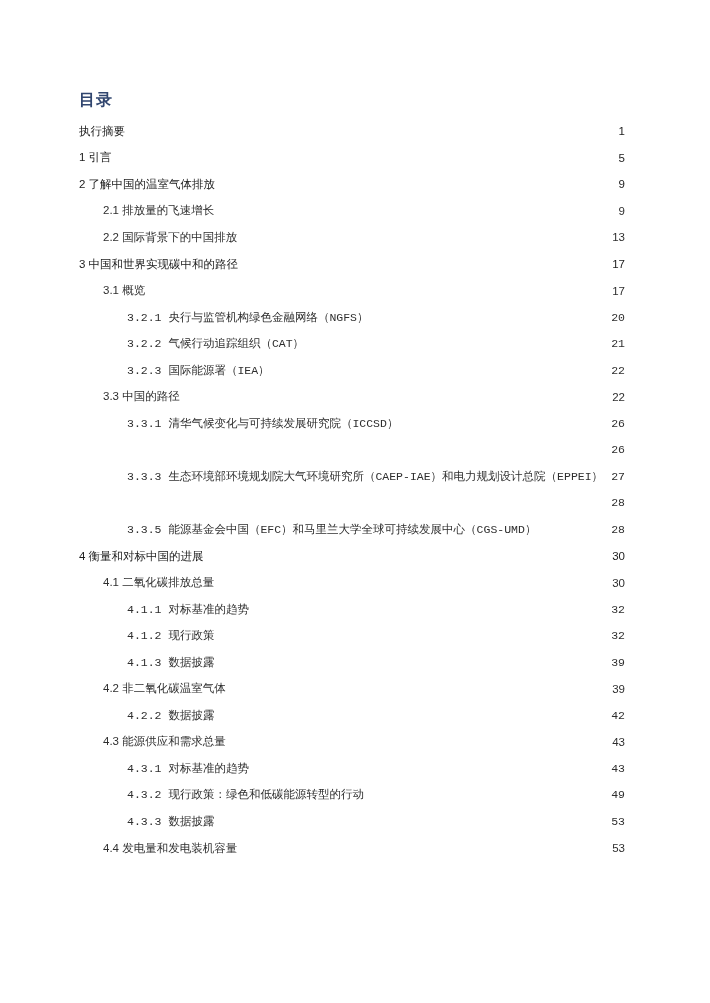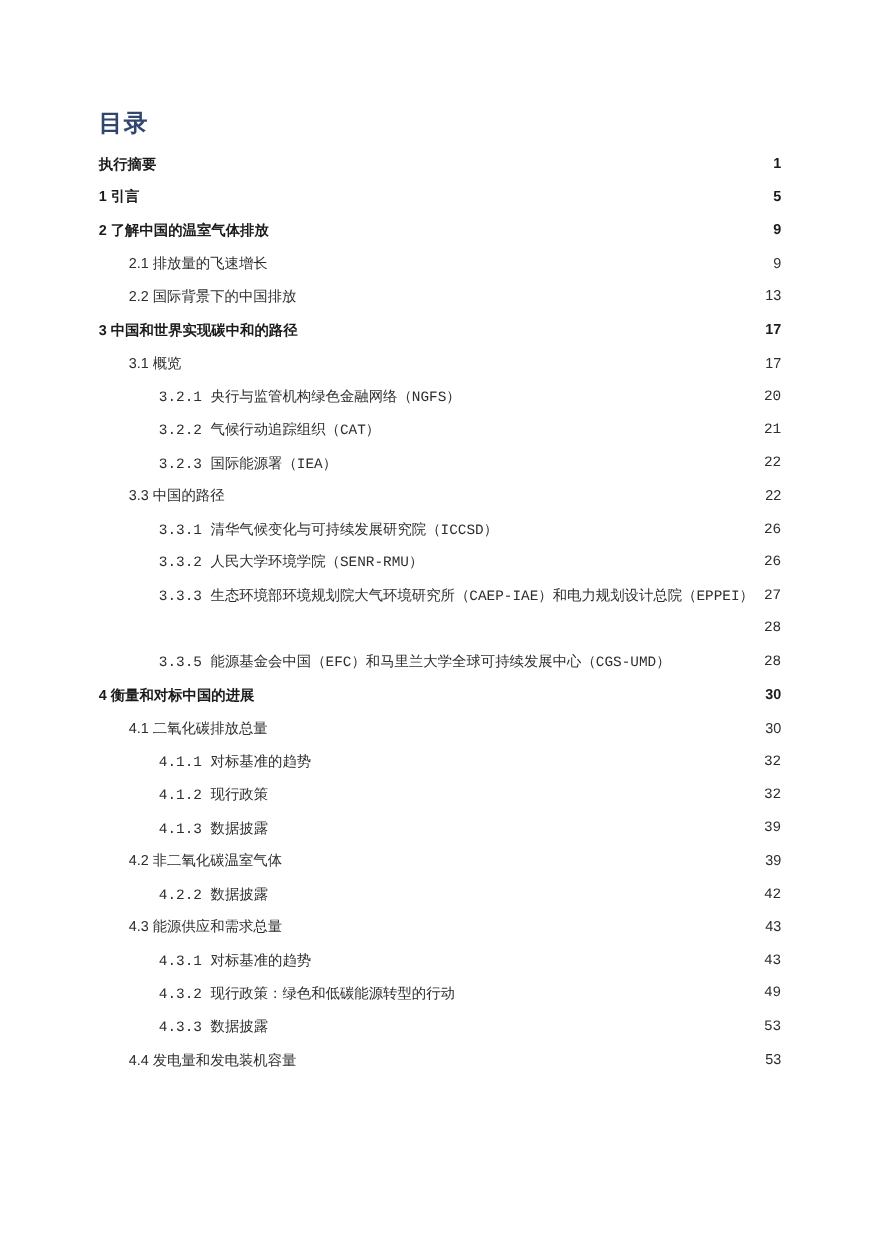--- a/index.html
+++ b/index.html
@@ -17,21 +17,21 @@
     width: 710px;
     height: 1003px;
     background: #ffffff;
     overflow: hidden;
   }
   .page-title {
     position: absolute;
     left: 79px;
     top: 88px;
     margin: 0;
-    font-size: 19px;
+    font-size: 16px;
     line-height: 24px;
     font-weight: 700;
     letter-spacing: 1px;
     color: #31466F; 
   }
   .toc {
     position: absolute;
     left: 79px;
     top: 118px;
     width: 546px; 
@@ -47,21 +47,21 @@
     white-space: nowrap;
   }
   .toc-row .toc-page {
     margin-left: auto;
     padding-left: 8px;
     white-space: nowrap;
   }
   .toc-row.lvl2 { padding-left: 24px; }
   .toc-row.lvl3 { padding-left: 48px; font-family: Liberation Mono, monospace; }
   .toc-row.bold {
-    font-weight: 700;
+    font-weight: 400;
     color: #1b1b1b;
     align-items: center;
   }
 </style>
 </head>
 <body>
 
 <div class="page">
   <h1 class="page-title" style="color: rgb(49, 70, 111);">目录</h1>
   <nav class="toc">
@@ -107,21 +107,20 @@
   </div>
       <div class="toc-row lvl2">
     <span class="toc-label">3.3 中国的路径</span>
     <span class="toc-page">22</span>
   </div>
       <div class="toc-row lvl3">
     <span class="toc-label">3.3.1 清华气候变化与可持续发展研究院（ICCSD）</span>
     <span class="toc-page">26</span>
   </div>
       <div class="toc-row lvl3">
-    <span class="toc-label">3.3.2 人民大学环境学院（SENR-RMU）</span>
     <span class="toc-page">26</span>
   </div>
       <div class="toc-row lvl3">
     <span class="toc-label">3.3.3 生态环境部环境规划院大气环境研究所（CAEP-IAE）和电力规划设计总院（EPPEI）</span>
     <span class="toc-page">27</span>
   </div>
       <div class="toc-row lvl3">
     <span class="toc-page">28</span>
   </div>
       <div class="toc-row lvl3">

